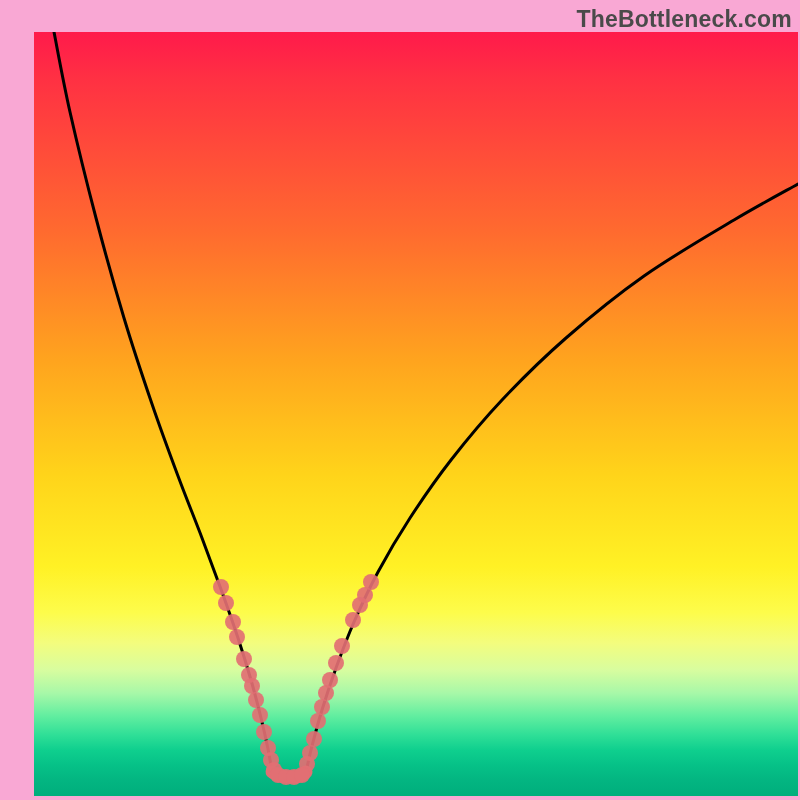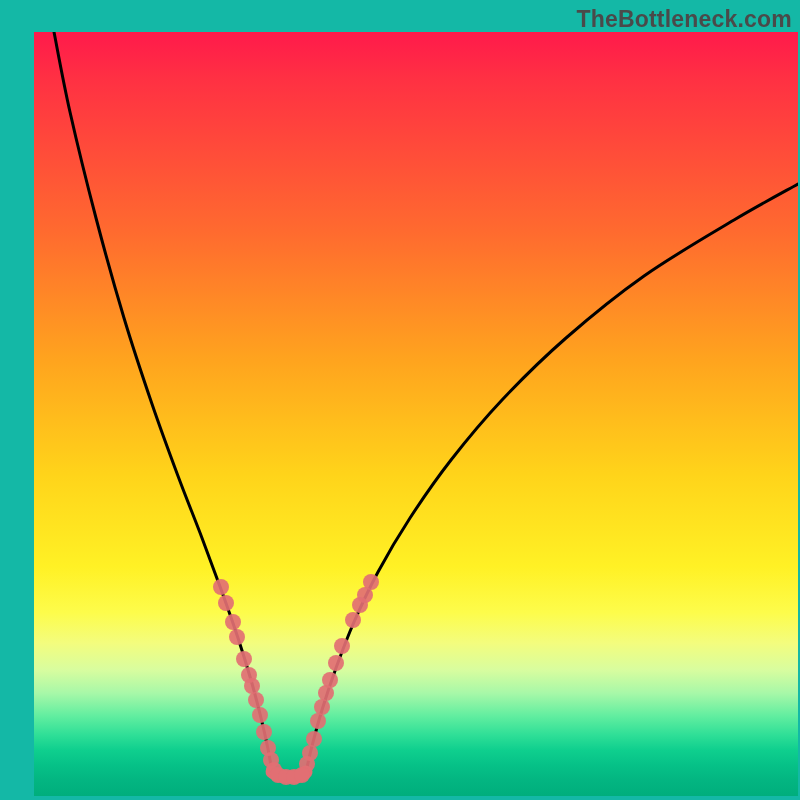--- a/index.html
+++ b/index.html
@@ -8,21 +8,21 @@
     width: 800px;
     height: 800px;
     overflow: hidden;
     background: #000;
     font-family: Arial, Helvetica, sans-serif;
   }
   .stage {
     position: relative;
     width: 800px;
     height: 800px;
-    background: #14b8a6;
+    background: #f9a8d4;
     text-align: right;
   }
   .plot {
     position: absolute;
     background: linear-gradient(
       to bottom,
       #ff1a4b 0%,
       #ff3043 6%,
       #ff6a2f 26%,
       #ffa41e 43%,

